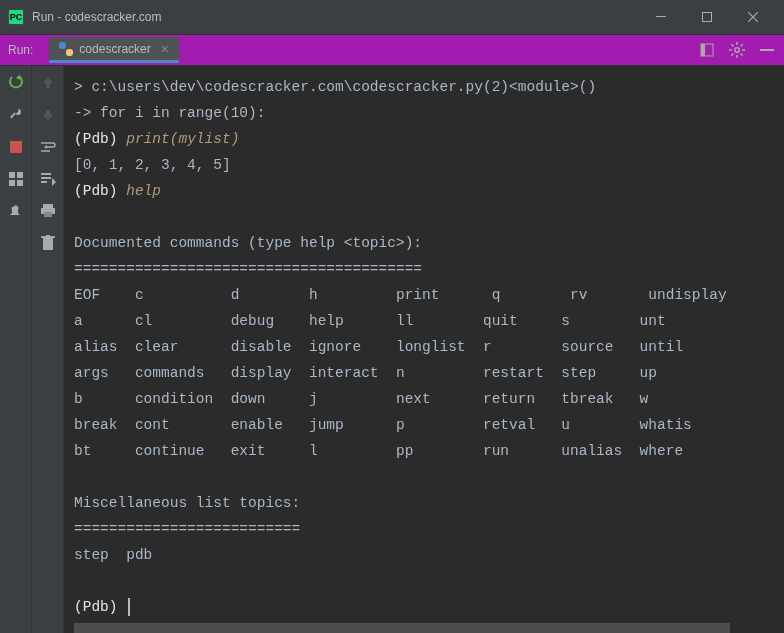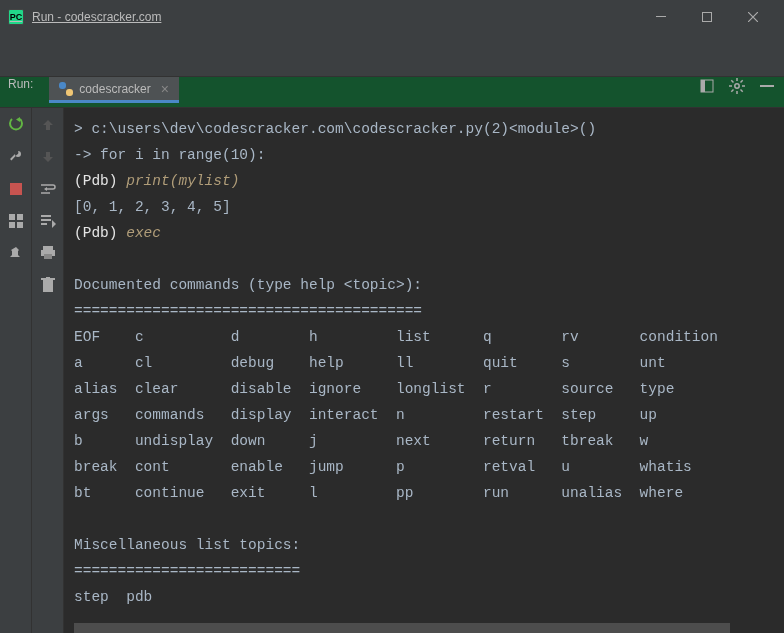--- a/index.html
+++ b/index.html
@@ -13,49 +13,47 @@
   position: relative;
 }
 .titlebar {
   height: 30px;
   background: #3c3f41;
   display: flex;
   align-items: center;
   padding: 17px 8px;
   font-size: 12px;
   color: #bbbbbb;
-  text-decoration: underline;
 }
 .app-icon {
   width: 16px; height: 16px;
   background: #21d789;
   border-radius: 2px;
   display: flex; align-items:center; justify-content:center;
   font-weight:bold; font-size:9px; color:#000;
   margin-right: 8px;
   border: 1px solid #444;
 }
 .titlebar .spacer { flex: 1; }
 .win-controls { display:flex; gap:0; }
 .win-btn {
   width:46px; height:30px;
   display:flex; align-items:center; justify-content:center;
   color:#aaaaaa;
 }
 .win-btn svg { width:10px; height:10px; }
 .toolbar {
   height: 32px;
-  background: #14532d;
+  background: #a21caf;
   border-top: 1px solid #323232;
   border-bottom: 1px solid #323232;
   display: flex;
-  align-items: flex-start;
+  align-items: center;
   padding: 0 8px;
   font-size: 12px;
-  margin-top: 42px;
 }
 .run-label { color: #bbbbbb; margin-right: 16px; }
 .tab {
   display: flex; align-items: center; gap: 6px;
   height: 26px;
   padding: 0 10px;
   background: #4e5254;
   border-bottom: 3px solid #4a88c7;
   color: #bbbbbb;
 }
@@ -266,29 +264,29 @@
           <rect x="0" y="1" width="14" height="2" fill="#aaaaaa"></rect>
           <rect x="5" y="0" width="4" height="1" fill="#aaaaaa"></rect>
         </svg>
     </div>
   </div>
 
   <div class="console"><span class="g">&gt; c:\users\dev\codescracker.com\codescracker.py(2)&lt;module&gt;()</span>
 <span class="g">-&gt; for i in range(10):</span>
 <span class="pdb">(Pdb) </span><span class="i">print(mylist)</span>
 <span class="g">[0, 1, 2, 3, 4, 5]</span>
-<span class="pdb">(Pdb) </span><span class="i">exec</span>
+<span class="pdb">(Pdb) </span><span class="i">help</span>
 <span class="blank"></span>
 <span class="g">Documented commands (type help &lt;topic&gt;):</span>
 <span class="g">========================================</span>
-<span class="g">EOF    c          d        h         list      q        rv       condition</span>
+<span class="g">EOF    c          d        h         print      q        rv       undisplay</span>
 <span class="g">a      cl         debug    help      ll        quit     s        unt</span>
-<span class="g">alias  clear      disable  ignore    longlist  r        source   type</span>
+<span class="g">alias  clear      disable  ignore    longlist  r        source   until</span>
 <span class="g">args   commands   display  interact  n         restart  step     up</span>
-<span class="g">b      undisplay  down     j         next      return   tbreak   w</span>
+<span class="g">b      condition  down     j         next      return   tbreak   w</span>
 <span class="g">break  cont       enable   jump      p         retval   u        whatis</span>
 <span class="g">bt     continue   exit     l         pp        run      unalias  where</span>
 <span class="blank"></span>
 <span class="g">Miscellaneous list topics:</span>
 <span class="g">==========================</span>
 <span class="g">step  pdb</span>
 <span class="blank"></span>
 <span class="pdb">(Pdb) </span><span class="caret"></span>
   </div>
 </div>

